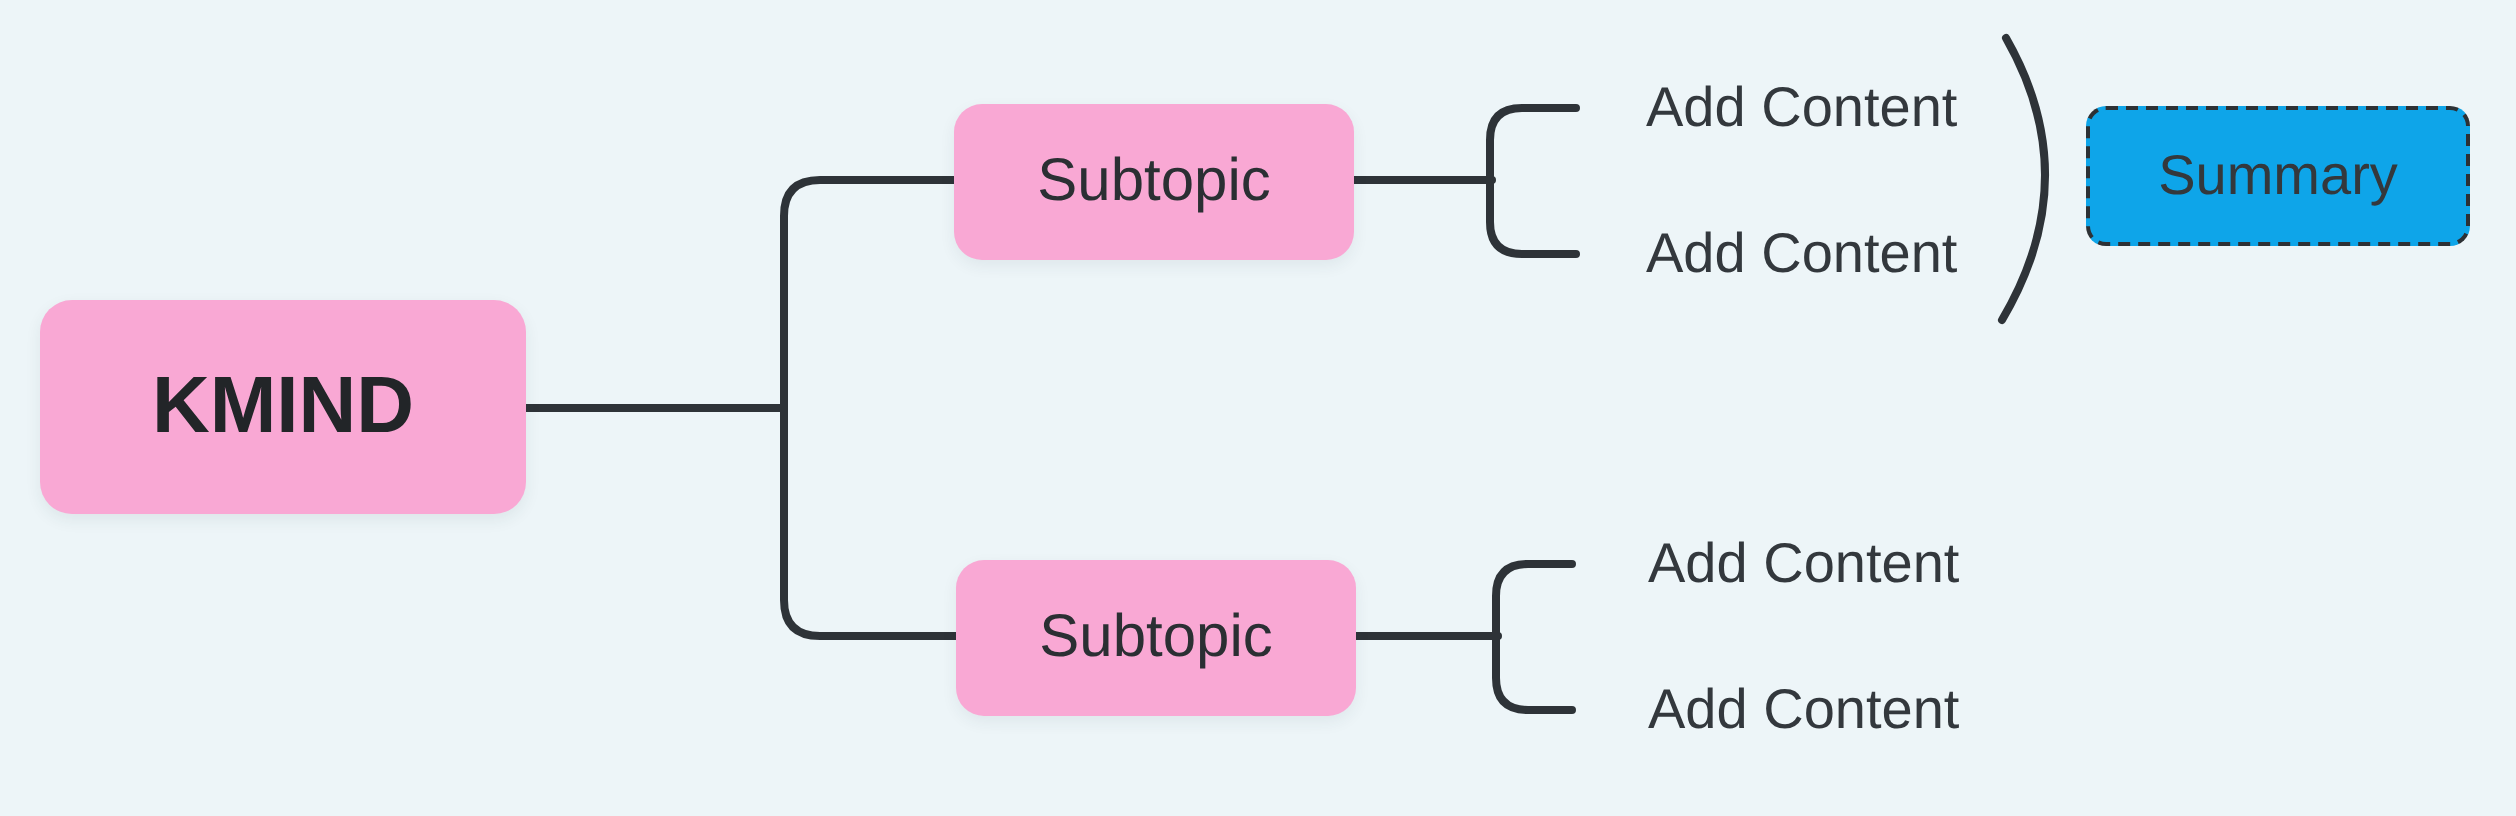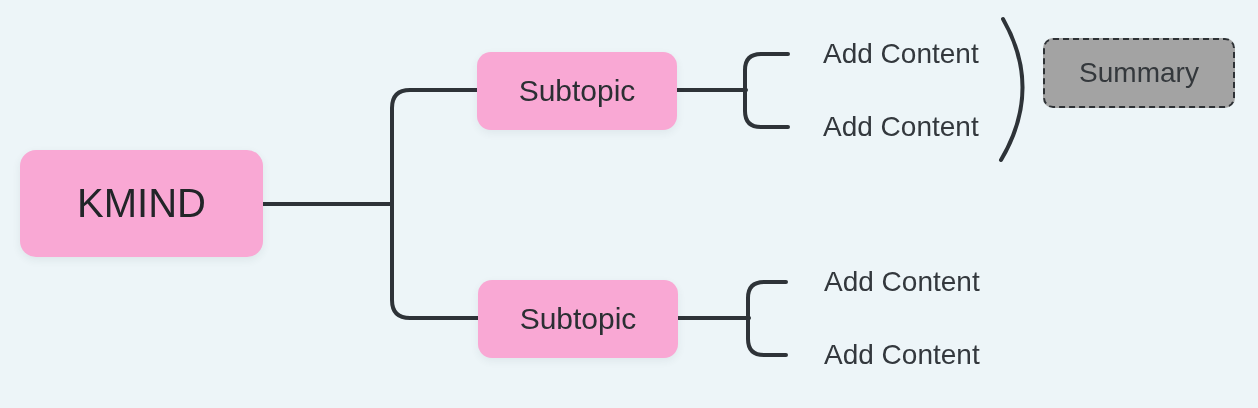--- a/index.html
+++ b/index.html
@@ -37,21 +37,21 @@
     box-sizing: border-box;
     cursor: pointer;
   }
   .node.root {
     left: 20px;
     top: 150px;
     width: 243px;
     height: 107px;
     border-radius: 16px;
     font-size: 40px;
-    font-weight: normal;
+    font-weight: bold;
     color: #222528;
     box-shadow: 0 3px 8px rgba(40, 60, 70, 0.08);
   }
   .node.subtopic {
     width: 200px;
     height: 78px;
     border-radius: 14px;
     font-size: 30px;
     color: #2b2f33;
     box-shadow: 0 3px 8px rgba(40, 60, 70, 0.07);
@@ -67,28 +67,28 @@
     white-space: nowrap;
     cursor: pointer;
     text-align: center;
   }
   .leaf.l1 { left: 823px; top: 34px; }
   .leaf.l2 { left: 823px; top: 107px; }
   .leaf.l3 { left: 824px; top: 262px; }
   .leaf.l4 { left: 824px; top: 335px; }
   .node.summary {
     left: 1043px;
-    top: 38px;
+    top: 53px;
     width: 192px;
     height: 70px;
     border: 2px dashed #2d3135;
     border-radius: 10px;
     font-size: 28px;
     color: #34383c;
-    background: #a3a3a3;
+    background: #0ea5e9;
     box-shadow: none;
   }
 </style>
 </head>
 <body>
 
 <div class="canvas">
 
   <svg class="links" viewBox="0 0 1258 408" xmlns="http://www.w3.org/2000/svg">
     <path d="M263 204 H392"></path>

